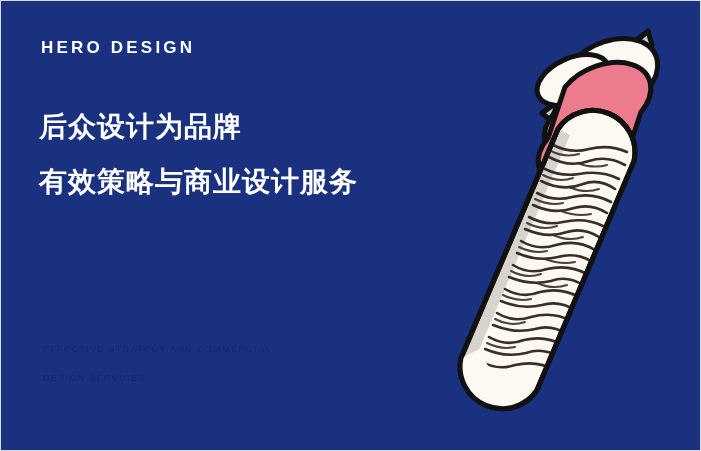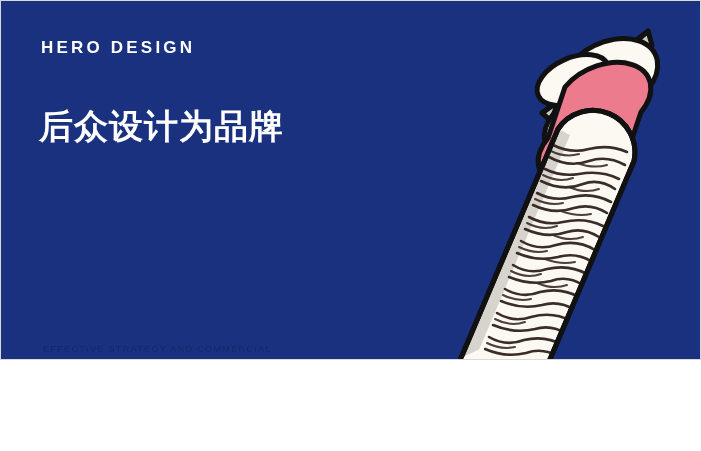--- a/index.html
+++ b/index.html
@@ -3,21 +3,21 @@
 <meta charset="utf-8">
 <style>
   html, body {
     margin: 0;
     padding: 0;
     background: #ffffff;
   }
   #poster {
     position: relative;
     width: 701px;
-    height: 360px;
+    height: 451px;
     background: #1a3180;
     overflow: hidden;
     box-sizing: border-box;
     border: 1px solid #d9d9d9;
     font-family: "Liberation Sans", sans-serif;
     -webkit-font-smoothing: antialiased;
   }
 
   
   #brand-eyebrow {
@@ -34,21 +34,21 @@
 
   
   #headline {
     position: absolute;
     left: 38px;
     top: 98px;
     width: 520px;
   }
   .headline-line {
     color: #ffffff;
-    font-size: 34px;
+    font-size: 28px;
     font-weight: 700;
     letter-spacing: 1px;
     line-height: 55px;
     white-space: nowrap;
     font-family: "DejaVu Sans", "Liberation Sans", sans-serif;
   }
 
   
   #subtext {
     position: absolute;
@@ -83,20 +83,21 @@
 </style>
 </head>
 <body>
 
 <div id="poster">
 
   <div id="brand-eyebrow">HERO DESIGN</div>
 
   <div id="headline">
     <div class="headline-line">后众设计为品牌</div>
+    <div class="headline-line">有效策略与商业设计服务</div>
   </div>
 
   <div id="subtext">
     <div class="subtext-line">EFFECTIVE STRATEGY AND COMMERCIAL</div>
     <div class="subtext-line">DESIGN SERVICES</div>
   </div>
 
   <div id="knife-illustration">
     <svg viewBox="0 0 261 435" xmlns="http://www.w3.org/2000/svg">
       <defs>

